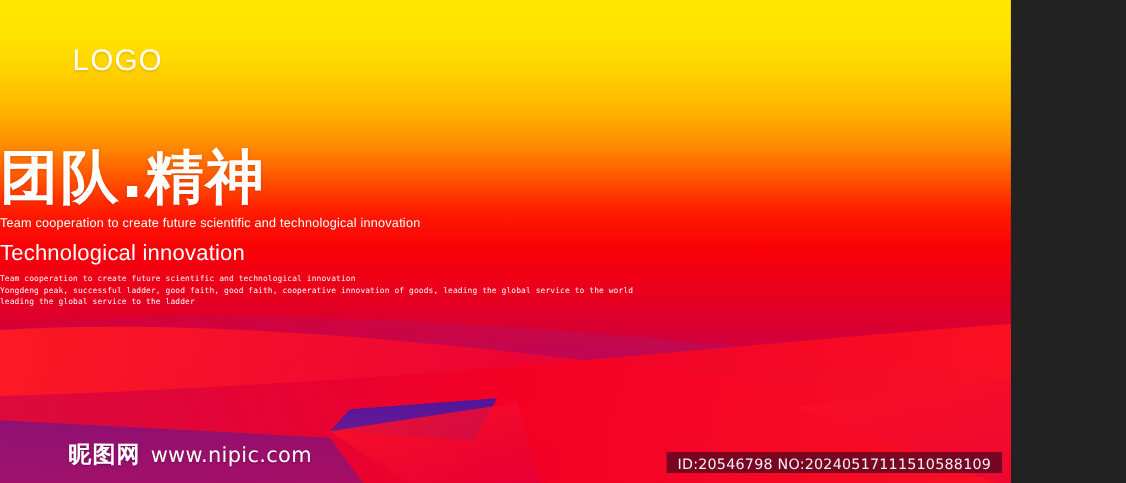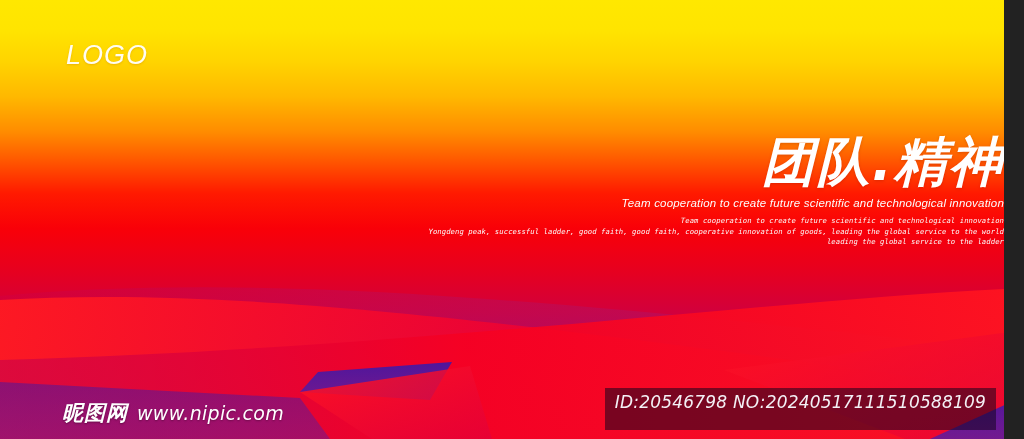--- a/index.html
+++ b/index.html
@@ -6,41 +6,40 @@
     margin: 0;
     padding: 0;
     background: #222;
   }
   body {
     font-family: "Liberation Sans", sans-serif;
   }
 
   #poster {
     position: relative;
-    width: 1004px;
+    width: 919px;
     height: 439px;
     overflow: hidden;
     background: linear-gradient(
         to bottom,
         #ffe800 0%,
         #ffe400 7%,
         #ffd400 14%,
         #ffb800 22%,
         #ff8c00 30%,
         #ff5400 37%,
         #ff1a00 44%,
         #f90008 52%,
         #e60020 62%,
         #d2003c 71%,
         #b4005e 80%,
         #86237f 88%,
         #5c2a9a 95%,
         #4420a0 100%
     );
-    font-style: italic;
   }
 
   
   #waves {
     position: absolute;
     inset: 0;
     width: 1024px;
     height: 439px;
     pointer-events: none;
   }
@@ -57,21 +56,21 @@
     font-weight: 400;
     text-shadow: 0 1px 2px rgba(180,90,0,0.25);
   }
 
   
   .center-block {
     position: absolute;
     left: 0;
     right: 0;
     top: 132px;
-    text-align: right;
+    text-align: left;
     color: #ffffff;
   }
 
   .main-title {
     font-family: "DejaVu Sans", "Liberation Sans", sans-serif;
     font-size: 53px;
     line-height: 60px;
     font-weight: 700;
     letter-spacing: 2px;
     color: #ffffff;
@@ -133,25 +132,25 @@
     color: #ffffff;
     text-shadow: 0 1px 2px rgba(0,0,0,0.3);
     margin-top: 26px;
   }
 
   
   .id-badge {
     position: absolute;
     right: 8px;
     bottom: 9px;
-    padding: 4px 10px 18px 10px;
+    padding: 4px 10px 0 10px;
     background: rgba(18,4,30,0.55);
     color: #f3f0f5;
     font-family: "DejaVu Sans", "Liberation Sans", sans-serif;
-    font-size: 17px;
+    font-size: 13px;
     letter-spacing: 0.2px;
     white-space: nowrap;
   }
 </style>
 </head>
 <body>
 
 <div id="poster">
 
   <svg id="waves" viewBox="0 0 1024 439" preserveAspectRatio="none">
@@ -198,20 +197,21 @@
   </svg>
 
   <div class="logo">LOGO</div>
 
   <div class="center-block">
 
     <div class="main-title">团队.精神</div>
 
     <div class="sub-en-1">Team cooperation to create future scientific and technological innovation</div>
 
+    <div class="sub-en-2">Technological innovation</div>
 
     <div class="tiny-lines">
       <div>Team cooperation to create future scientific and technological innovation</div>
       <div>Yongdeng peak, successful ladder, good faith, good faith, cooperative innovation of goods, leading the global service to the world</div>
       <div>leading the global service to the ladder</div>
     </div>
   </div>
 
   <div class="watermark">
     <span class="wm-cn">昵图网</span>

